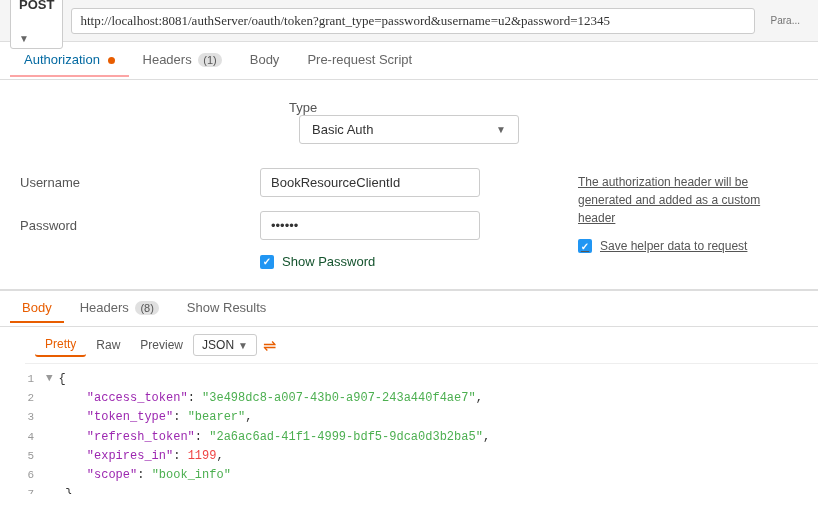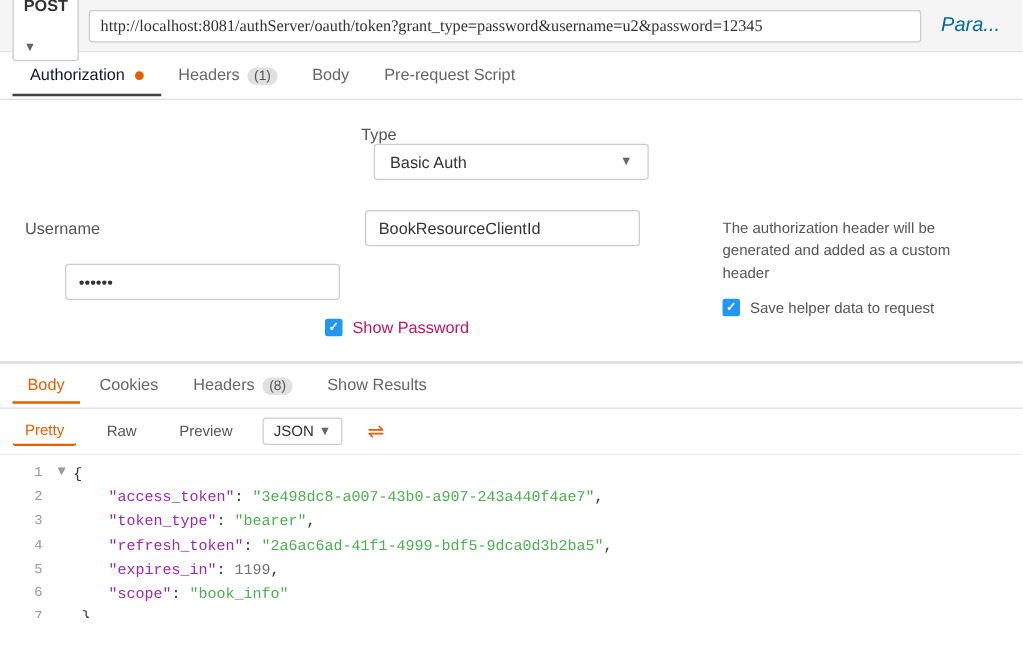--- a/index.html
+++ b/index.html
@@ -33,47 +33,46 @@
       border: 1px solid #ccc;
       border-radius: 3px;
       padding: 4px 8px;
       font-size: 13px;
       color: #333;
       font-family: Liberation Serif, serif;
     }
     .params-btn {
       background: none;
       border: none;
-      color: #0369a1;
-      font-size: 16px;
+      color: #737373;
+      font-size: 10px;
       cursor: pointer;
       padding: 4px 8px;
-      font-style: italic;
     }
 
     
     .tabs-row {
       display: flex;
       align-items: center;
       border-bottom: 1px solid #ddd;
       padding: 0 10px;
       background: #fff;
       height: 38px;
     }
     .tab {
       padding: 8px 14px;
       font-size: 13px;
       cursor: pointer;
       color: #666;
       border-bottom: 2px solid transparent;
       position: relative;
     }
     .tab.active {
-      color: #0f172a;
-      border-bottom: 2px solid #404040;
+      color: #0369a1;
+      border-bottom: 2px solid #fca5a5;
     }
     .tab-badge {
       background: #e0e0e0;
       border-radius: 10px;
       font-size: 11px;
       padding: 1px 5px;
       margin-left: 3px;
       color: #555;
     }
     .tab-dot {
@@ -121,20 +120,21 @@
     }
     .fields-left {
       flex: 1;
     }
     .fields-right {
       width: 240px;
       padding-left: 20px;
       font-size: 12px;
       color: #555;
       padding-top: 5px;
+      text-decoration: underline;
     }
     .fields-right .info-text {
       line-height: 1.5;
       margin-bottom: 12px;
     }
     .field-row {
       display: flex;
       align-items: center;
       margin-bottom: 14px;
     }
@@ -144,21 +144,20 @@
       color: #555;
     }
     .field-input {
       border: 1px solid #ccc;
       border-radius: 3px;
       padding: 6px 10px;
       font-size: 13px;
       width: 220px;
       color: #333;
       background: #fff;
-      margin-left: 32px;
     }
     .show-password-row {
       display: flex;
       align-items: center;
       margin-left: 240px;
       gap: 8px;
       margin-top: 2px;
     }
     .checkbox-blue {
       width: 14px;
@@ -208,21 +207,22 @@
       color: #e85d00;
       border-bottom: 2px solid #e85d00;
     }
 
     
     .format-bar {
       display: flex;
       align-items: center;
       padding: 6px 10px;
       border-bottom: 1px solid #eee;
-      gap: 14px;
+      gap: 0;
+      margin-left: 25px;
     }
     .fmt-btn {
       padding: 4px 10px;
       font-size: 12px;
       border: none;
       background: none;
       cursor: pointer;
       color: #555;
       border-radius: 3px;
     }
@@ -273,21 +273,21 @@
       padding-top: 1px;
     }
     .arrow {
       color: #999;
       margin-right: 6px;
       font-size: 11px;
     }
     .brace { color: #333; }
     .key { color: #9c27b0; }
     .str-val { color: #4caf50; }
-    .num-val { color: #737373; }
+    .num-val { color: #ef4444; }
     .comma { color: #333; }
   </style>
 </head>
 <body>
 
 <div class="url-bar">
   <div class="method-select">
     <span>POST</span>
     <span style="font-size:10px; color:#666;">▼</span>
   </div>
@@ -324,26 +324,27 @@
 
   <div class="fields-area">
     <div class="fields-left">
 
       <div class="field-row">
         <div class="field-label">Username</div>
         <input class="field-input" type="text" value="BookResourceClientId" style="">
       </div>
 
       <div class="field-row">
+        <div class="field-label">Password</div>
         <input class="field-input" type="password" value="secret" style="">
       </div>
 
       <div class="show-password-row">
         <div class="checkbox-blue"></div>
-        <span style="font-size:13px; color:#be185d;">Show Password</span>
+        <span style="font-size:13px; color:#14532d;">Show Password</span>
       </div>
     </div>
     <div class="fields-right">
       <div class="info-text">
         <span>The authorization header will be generated and added as a custom header</span>
       </div>
       <div class="save-row">
         <div class="checkbox-blue"></div>
         <span style="font-size:12px; color:#555;">Save helper data to request</span>
       </div>
@@ -351,23 +352,20 @@
   </div>
 </div>
 
 <div class="bottom-panel">
 
   <div class="bottom-tabs-row">
     <div class="bottom-tab active">
       <span>Body</span>
     </div>
     <div class="bottom-tab">
-      <span>Cookies</span>
-    </div>
-    <div class="bottom-tab">
       <span>Headers</span>
       <span class="tab-badge">(8)</span>
     </div>
     <div class="bottom-tab">
       <span>Show Results</span>
     </div>
   </div>
 
   <div class="format-bar">
     <button class="fmt-btn active">Pretty</button>

